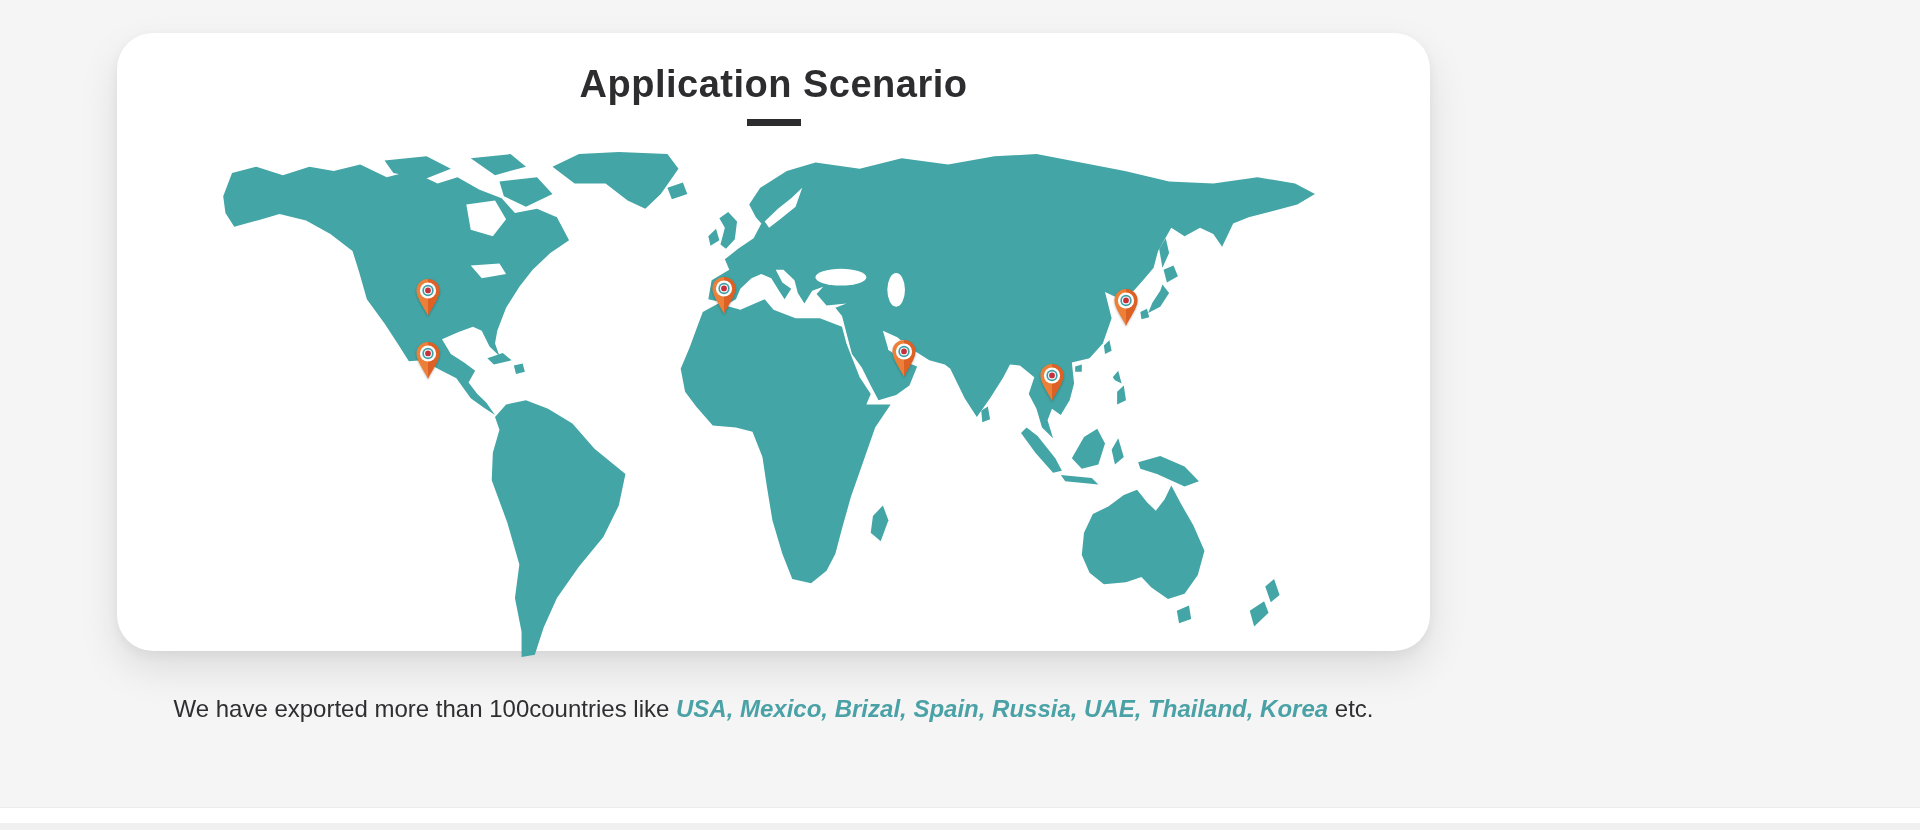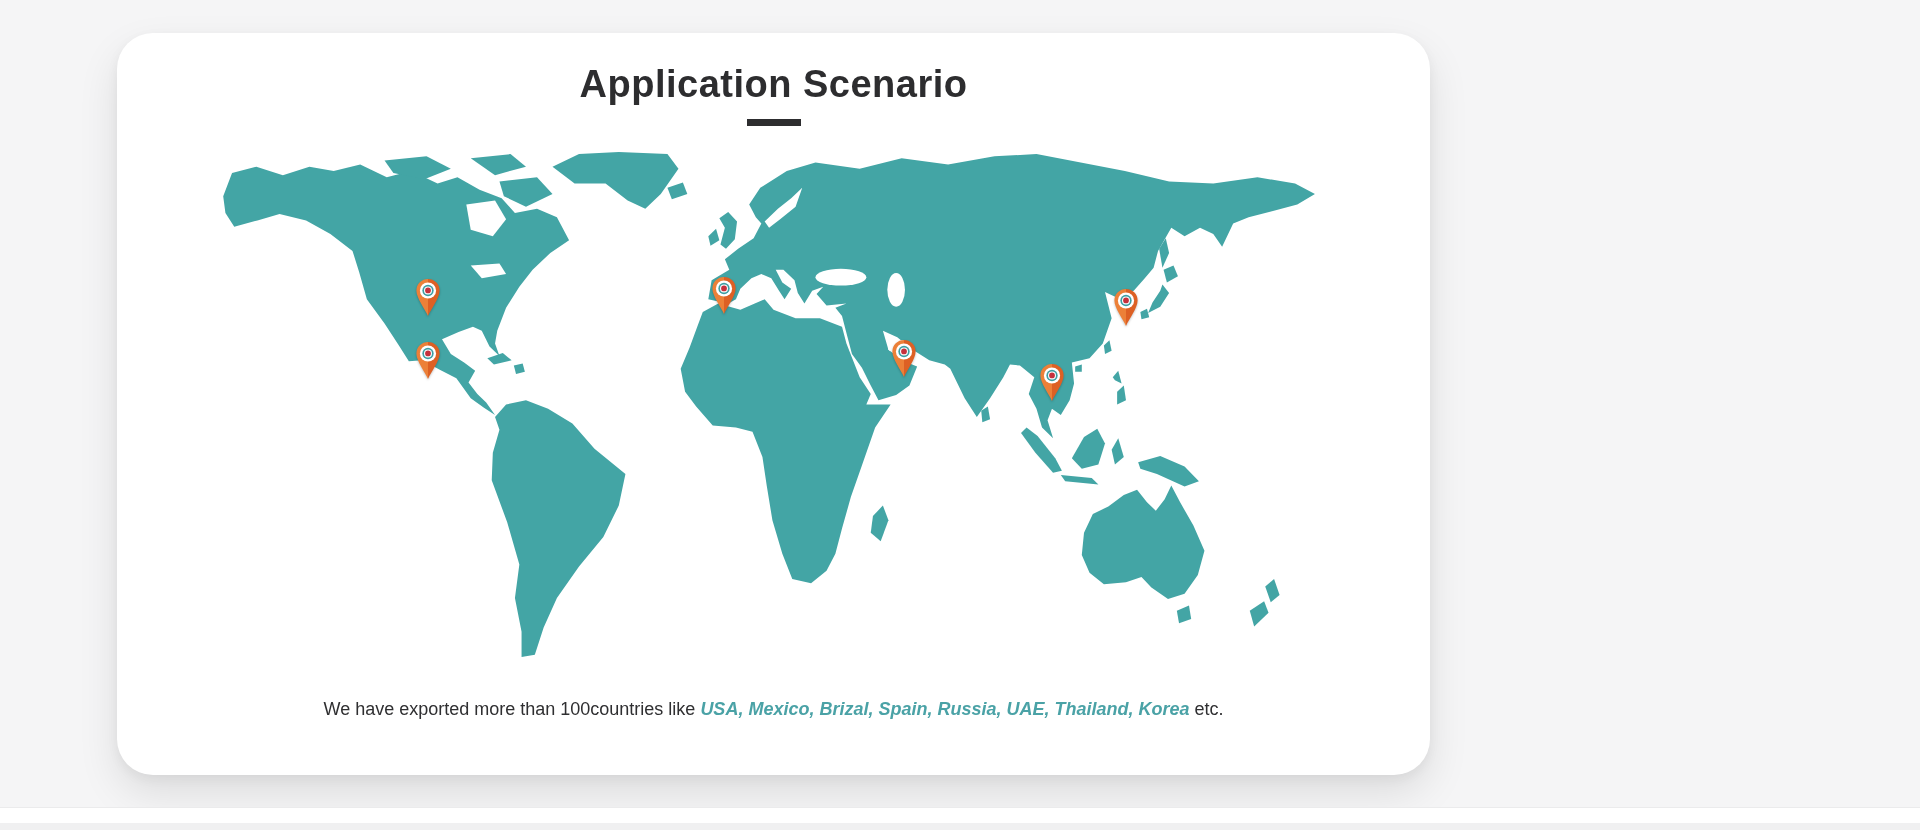--- a/index.html
+++ b/index.html
@@ -10,39 +10,39 @@
     --map-land:#43a5a5;
     --pin-orange-light:#ec8038;
     --pin-orange-dark:#dd6024;
     --pin-ring-teal:#3f9ea3;
     --pin-center-red:#c5303c;
   }
   *{box-sizing:border-box;}
   html,body{margin:0;padding:0;width:1920px;height:830px;overflow:hidden;
     background:var(--page-bg);font-family:"Liberation Sans",sans-serif;}
   .page{position:relative;width:1920px;height:830px;}
-  .card{position:absolute;left:117px;top:33px;width:1313px;height:742px;
+  .card{position:absolute;left:117px;top:33px;width:1313px;height:618px;
     background:#ffffff;border-radius:36px;
     box-shadow:0 18px 40px rgba(0,0,0,.10),0 4px 12px rgba(0,0,0,.05);}
   .title{margin:30px 0 0;text-align:center;font-size:38px;font-weight:700;
     color:var(--title-text);letter-spacing:.5px;}
   .underline{width:54px;height:7px;background:var(--title-text);margin:13px auto 0;}
   .map-wrap{position:relative;width:1105px;height:526px;margin:26px auto 0;}
   .world{width:100%;height:100%;display:block;}
   .land{fill:var(--map-land);}
   .sea{fill:#ffffff;}
   .pin{position:absolute;width:28px;height:39px;transform:translate(-50%,-36%);
     filter:drop-shadow(0 1px 1px rgba(0,0,0,.25));}
   .pin svg{width:100%;height:100%;display:block;}
   .pin-body{fill:url(#pinGrad);}
   .pin-w1,.pin-w2{fill:#ffffff;}
   .pin-t{fill:var(--pin-ring-teal);}
   .pin-r{fill:var(--pin-center-red);}
   .caption{margin:12px auto 0;max-width:1250px;text-align:center;
-    font-size:18px;line-height:38px;color:var(--body-text);}
+    font-size:24px;line-height:38px;color:var(--body-text);}
   .countries{color:var(--accent-teal);font-weight:700;font-style:italic;}
   .strip-white{position:absolute;left:0;top:807px;width:1920px;height:16px;
     background:#ffffff;border-top:1px solid #ebebec;}
   .strip-gray{position:absolute;left:0;top:823px;width:1920px;height:7px;background:#f0f0f1;}
 </style>
 </head>
 <body>
 
 <div class="page">
   <section class="card">

